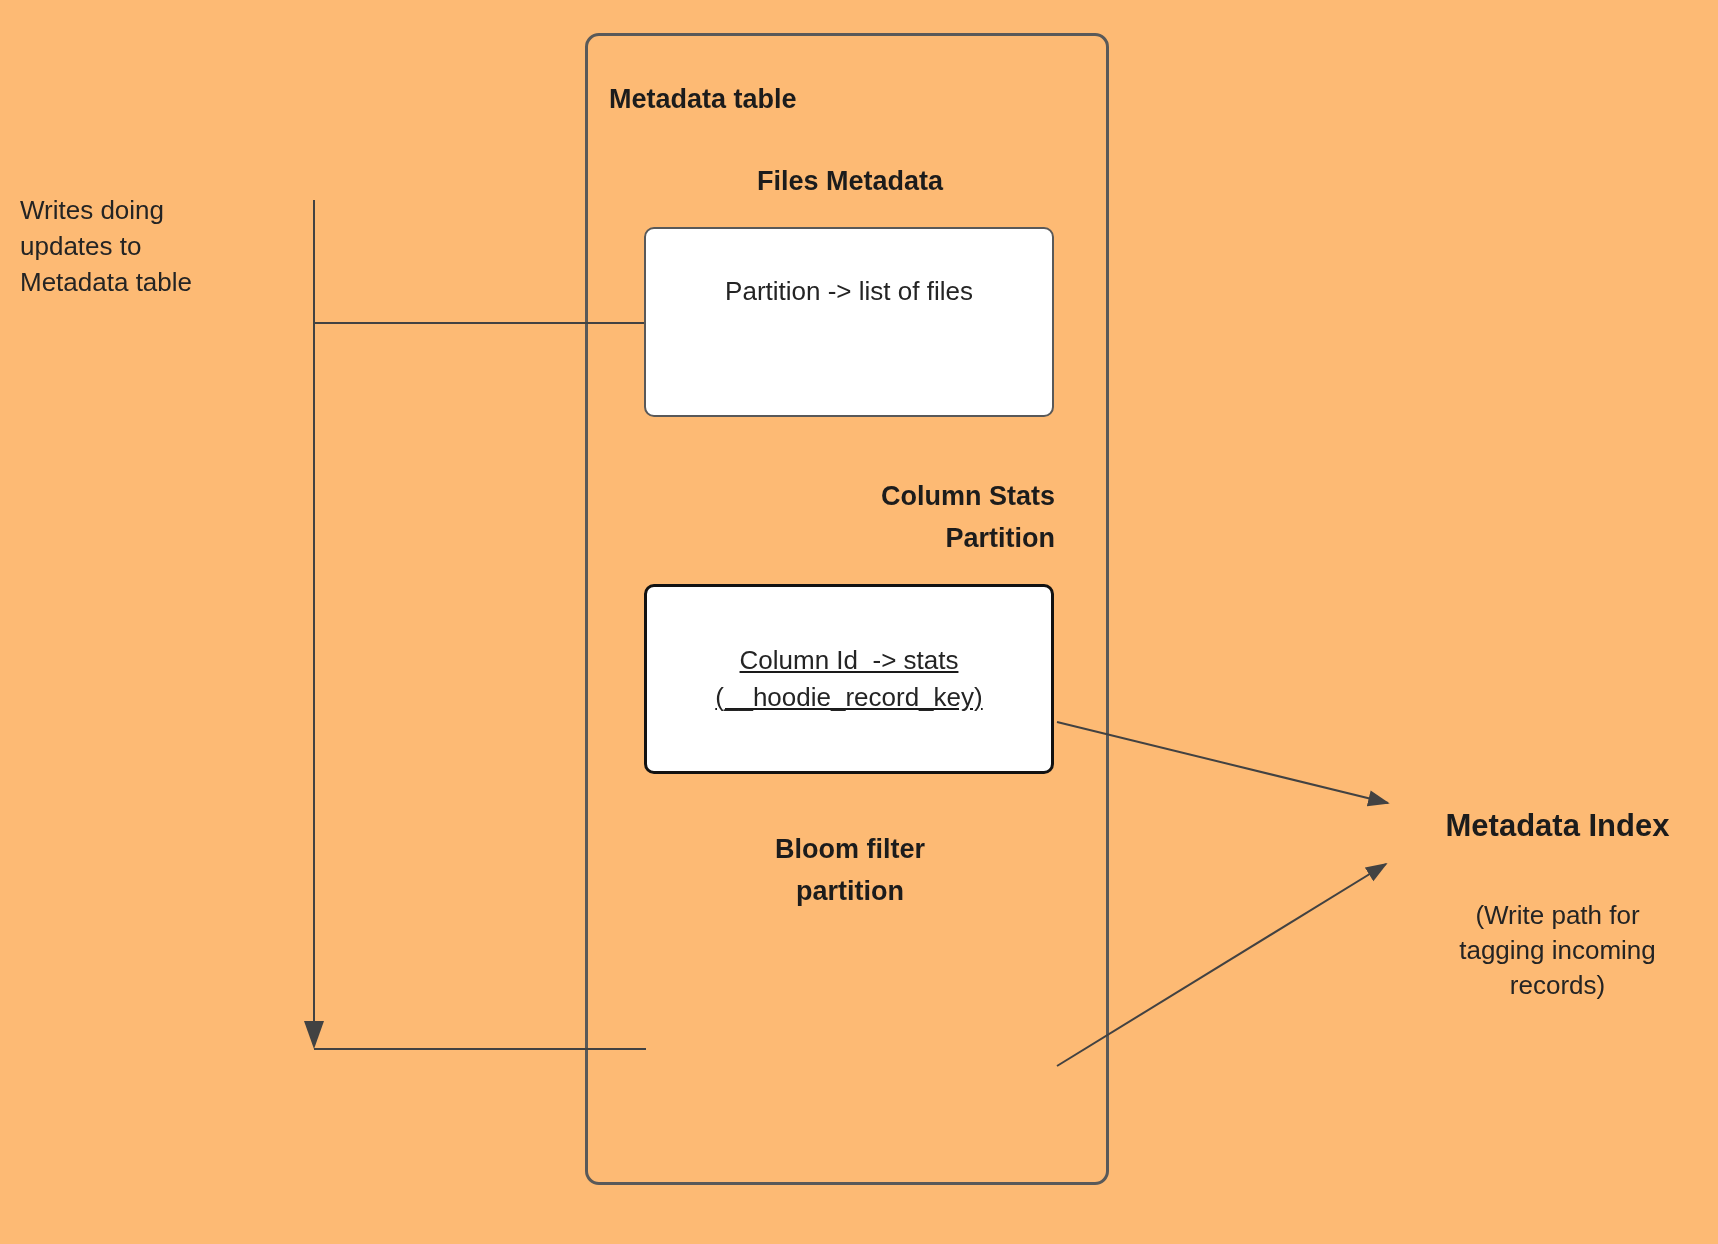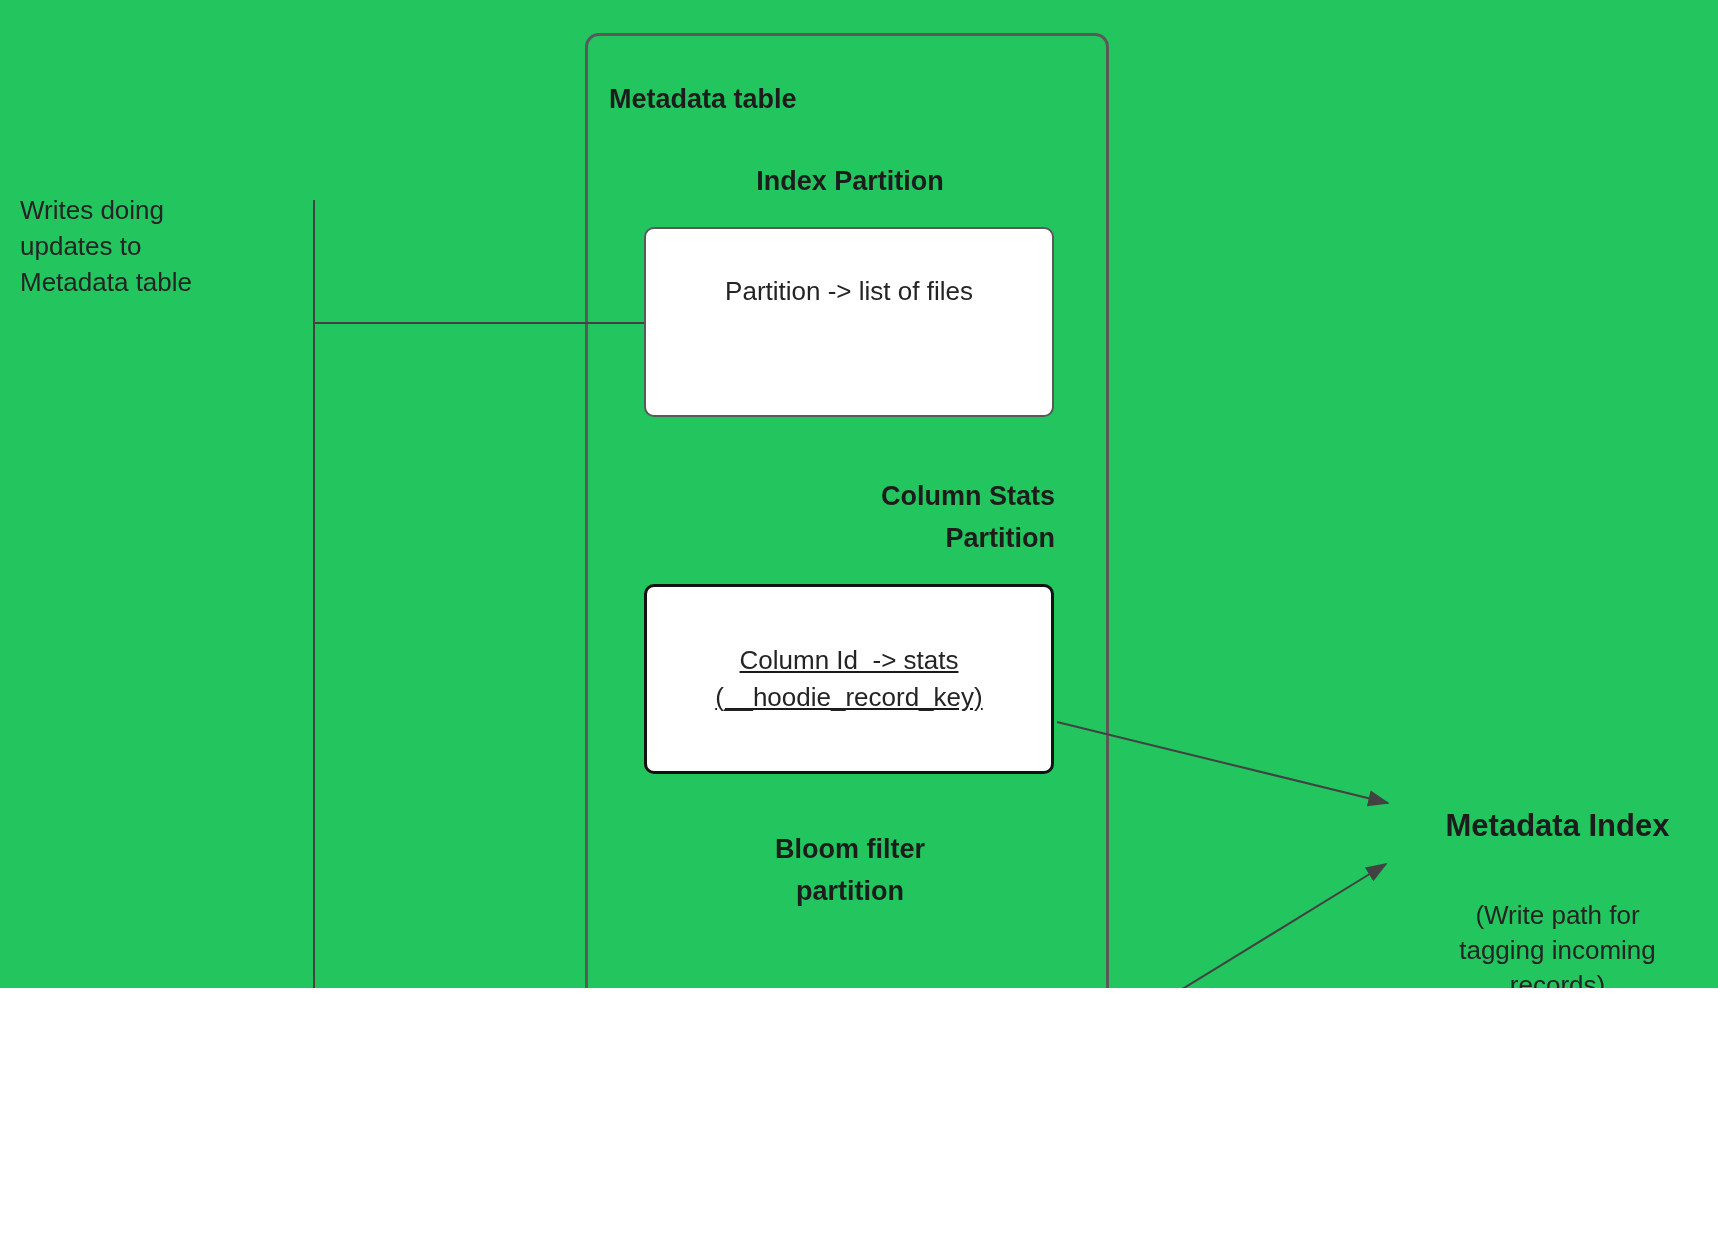--- a/index.html
+++ b/index.html
@@ -1,20 +1,20 @@
 <!DOCTYPE html>
 <html><head>
 <meta charset="utf-8">
 <style>
   html, body { margin: 0; padding: 0; background: #ffffff; }
   .canvas {
     position: relative;
     width: 1718px;
-    height: 988px;
-    background: #22c55e;
+    height: 1244px;
+    background: #fdba74;
     font-family: "Liberation Sans", sans-serif;
     color: #1a1a1a;
     overflow: hidden;
   }
   .outer-box {
     position: absolute;
     left: 585px; top: 33px;
     width: 524px; height: 1152px;
     border: 3px solid #595959;
     border-radius: 14px;
@@ -107,21 +107,21 @@
   }
 </style>
 </head>
 <body>
 
 <div class="canvas">
 
   <div class="outer-box"></div>
   <div class="outer-title">Metadata table</div>
 
-  <div class="sec-heading heading-files">Index Partition</div>
+  <div class="sec-heading heading-files">Files Metadata</div>
   <div class="inner-box box-files">
     <div class="inner-label">Partition -&gt; list of files</div>
   </div>
 
   <div class="sec-heading heading-stats">Column Stats
 Partition</div>
   <div class="inner-box box-stats">
     <div class="inner-label">Column Id  -&gt; stats
 (__hoodie_record_key)</div>
   </div>

